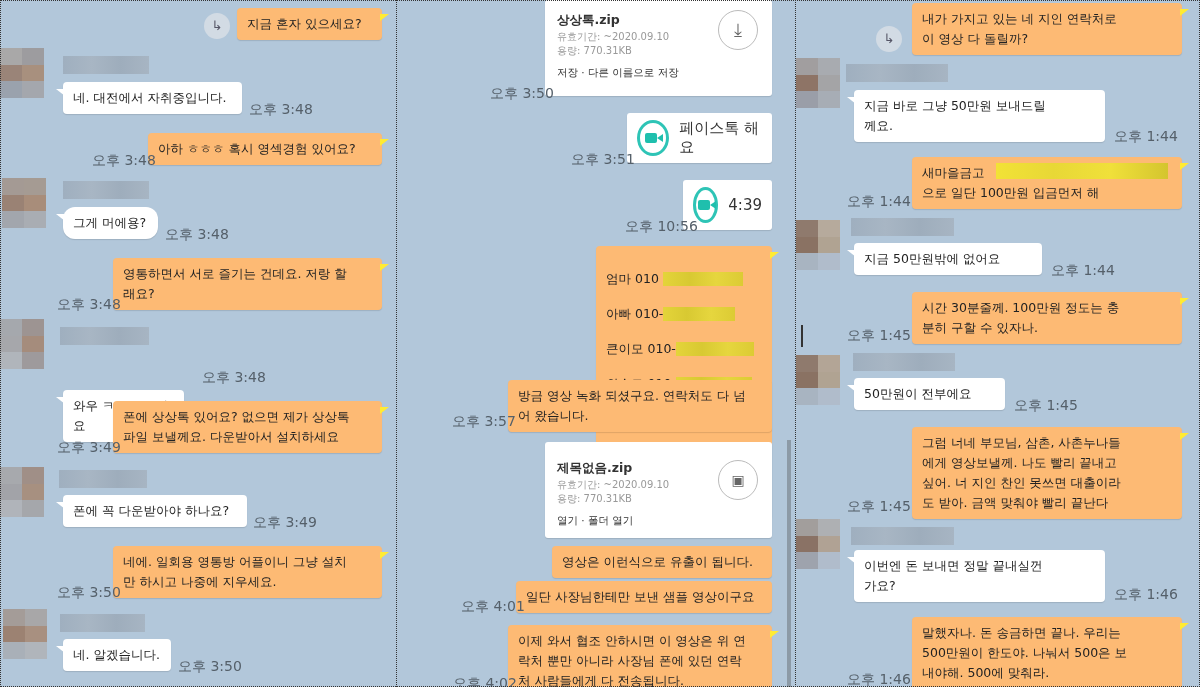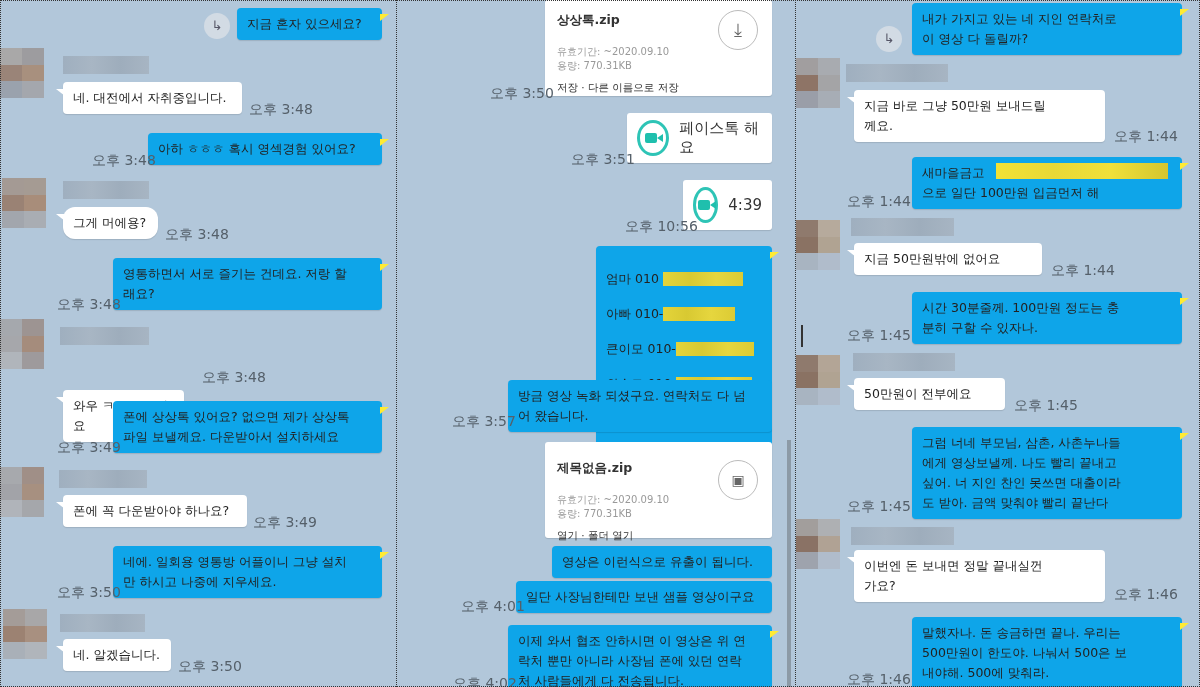--- a/index.html
+++ b/index.html
@@ -6,32 +6,32 @@
   html, body { width: 1200px; height: 687px; overflow: hidden; background: #b2c7da; }
   body { font-family: "DejaVu Sans", "Liberation Sans", sans-serif; color: #222; position: relative; }
   .frame { position: absolute; inset: 0; border: 1px dotted #333; }
   .panel { position: absolute; top: 0; height: 687px; background: #b2c7da; overflow: hidden; }
   #p1 { left: 0; width: 396px; }
   #p2 { left: 397px; width: 398px; }
   #p3 { left: 796px; width: 404px; }
   .divider { position: absolute; top: 0; width: 1px; height: 687px; border-left: 1px dotted #333; }
   .abs { position: absolute; }
   .bubble { position: absolute; font-size: 12.5px; line-height: 20px; padding: 6px 10px; border-radius: 4px; box-shadow: 0 1px 1px rgba(0,0,0,0.12); white-space: pre-line; }
-  .y { background: #0ea5e9; }
+  .y { background: #fdba74; }
   .w { background: #ffffff; }
   .tail-r::after { content: ""; position: absolute; right: -7px; top: 6px; border-left: 9px solid #ffeb33; border-top: 0 solid transparent; border-bottom: 7px solid transparent; }
   .tail-l::before { content: ""; position: absolute; left: -7px; top: 7px; border-right: 9px solid #ffffff; border-bottom: 7px solid transparent; }
   .time { position: absolute; font-size: 14px; color: #55606a; white-space: nowrap; }
   .avatar { position: absolute; width: 44px; height: 50px; display: grid; grid-template-columns: 1fr 1fr; grid-template-rows: 1fr 1fr 1fr; filter: blur(0.4px); }
   .avatar span { display: block; }
   .name { position: absolute; height: 18px; background: linear-gradient(90deg,#9fafbf,#a8b6c4,#9eadbc,#a7b5c3); }
   .share { position: absolute; width: 26px; height: 26px; border-radius: 50%; background: #d2dbe4; color: #556; font-size: 13px; text-align: center; line-height: 26px; }
   .file { position: absolute; background: #fff; border-radius: 3px; box-shadow: 0 1px 1px rgba(0,0,0,0.12); padding: 10px 12px; }
   .file .fname { font-size: 12.5px; font-weight: bold; color: #333; margin-top: 2px; }
-  .file .meta { font-size: 10px; color: #999; line-height: 14px; margin-top: 16px; }
+  .file .meta { font-size: 10px; color: #999; line-height: 14px; margin-top: 1px; }
   .file .acts { font-size: 10.5px; color: #333; margin-top: 8px; }
   .file .dl { position: absolute; right: 14px; top: 10px; width: 40px; height: 40px; border-radius: 50%; border: 1px solid #bbb; color: #666; text-align: center; line-height: 38px; font-size: 18px; }
   .call { position: absolute; background: #fff; border-radius: 3px; box-shadow: 0 1px 1px rgba(0,0,0,0.12); display: flex; align-items: center; padding: 0 10px; }
   .cam { width: 36px; height: 36px; border-radius: 50%; border: 3px solid #2ec4b6; display: flex; align-items: center; justify-content: center; margin-right: 10px; }
   .cam i { display: block; width: 12px; height: 10px; background: #1fbfad; border-radius: 2px; position: relative; margin-right: 4px; }
   .cam i::after { content: ""; position: absolute; right: -6px; top: 1px; border-right: 6px solid #1fbfad; border-top: 4px solid transparent; border-bottom: 4px solid transparent; }
   .call .lbl { font-size: 15px; color: #333; }
   .redact { display: inline-block; height: 14px; vertical-align: middle; background: linear-gradient(90deg,#e4d43a,#d8c932,#e6d63e,#dccb34); }
   .redact-w { display: inline-block; height: 16px; vertical-align: middle; background: linear-gradient(90deg,#f2e236,#e8d836,#f0e03a,#d4c52e); }
   .scrollbar { position: absolute; width: 4px; background: #8c9aa6; }

